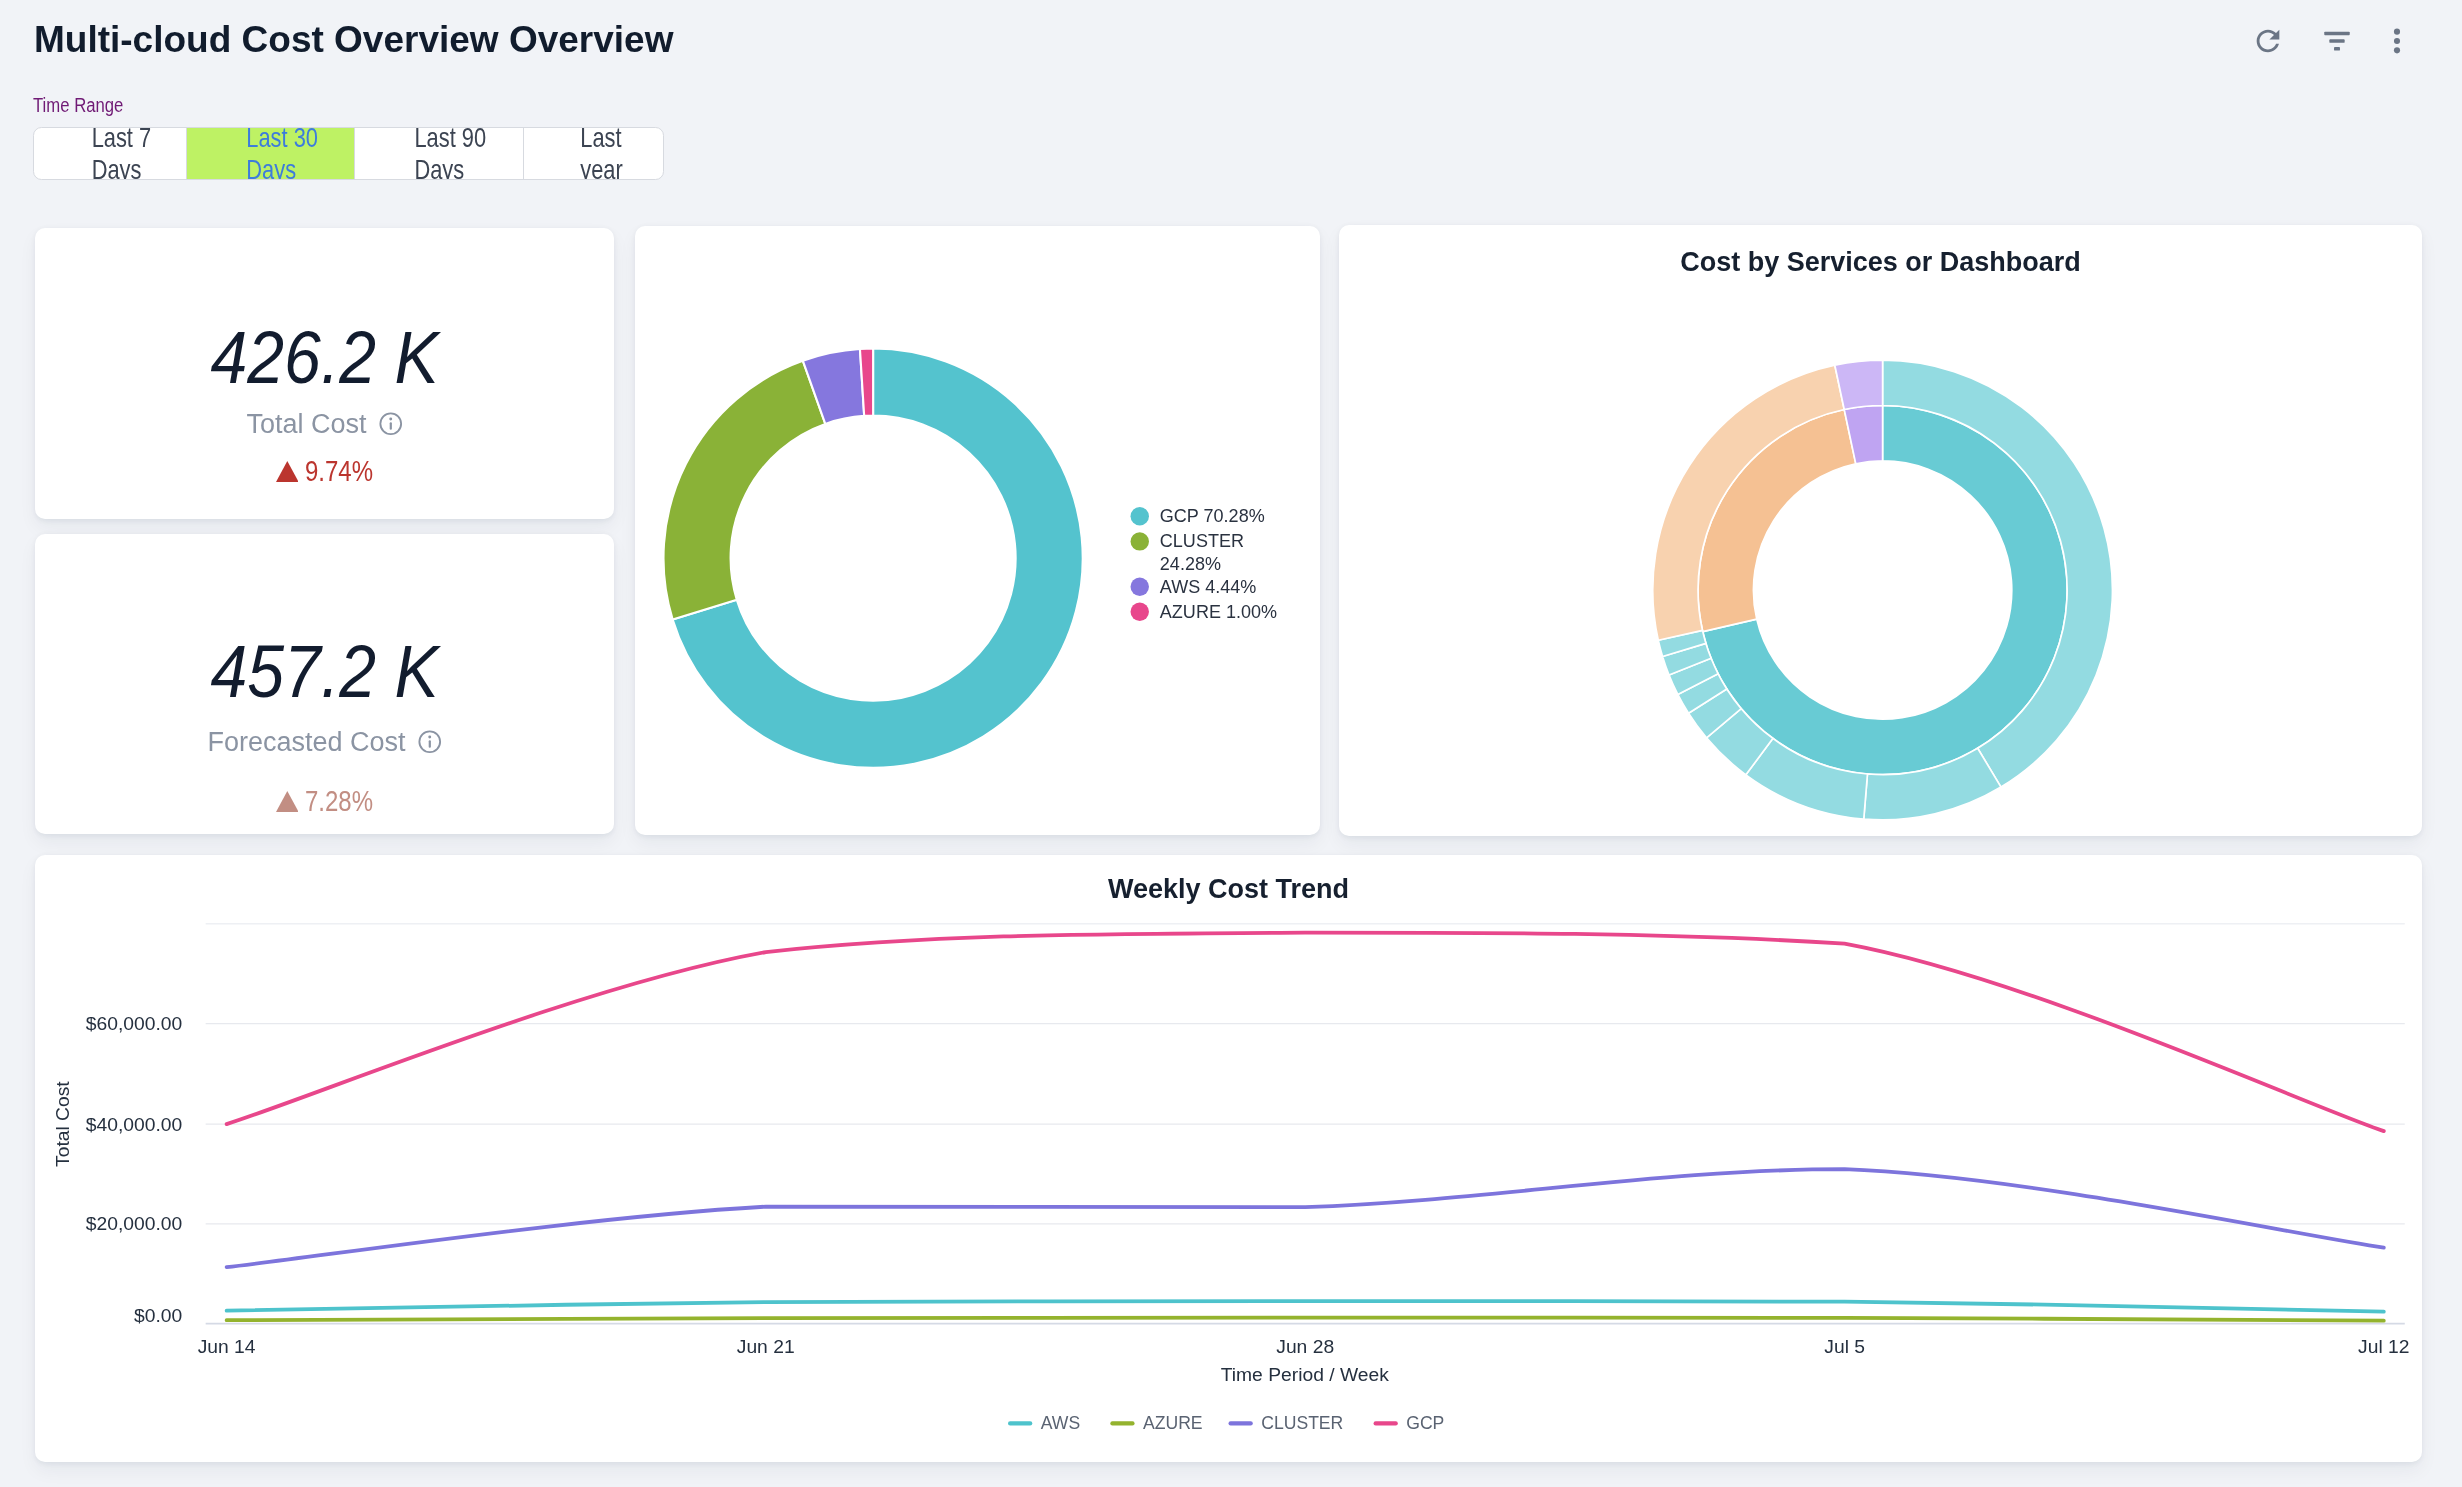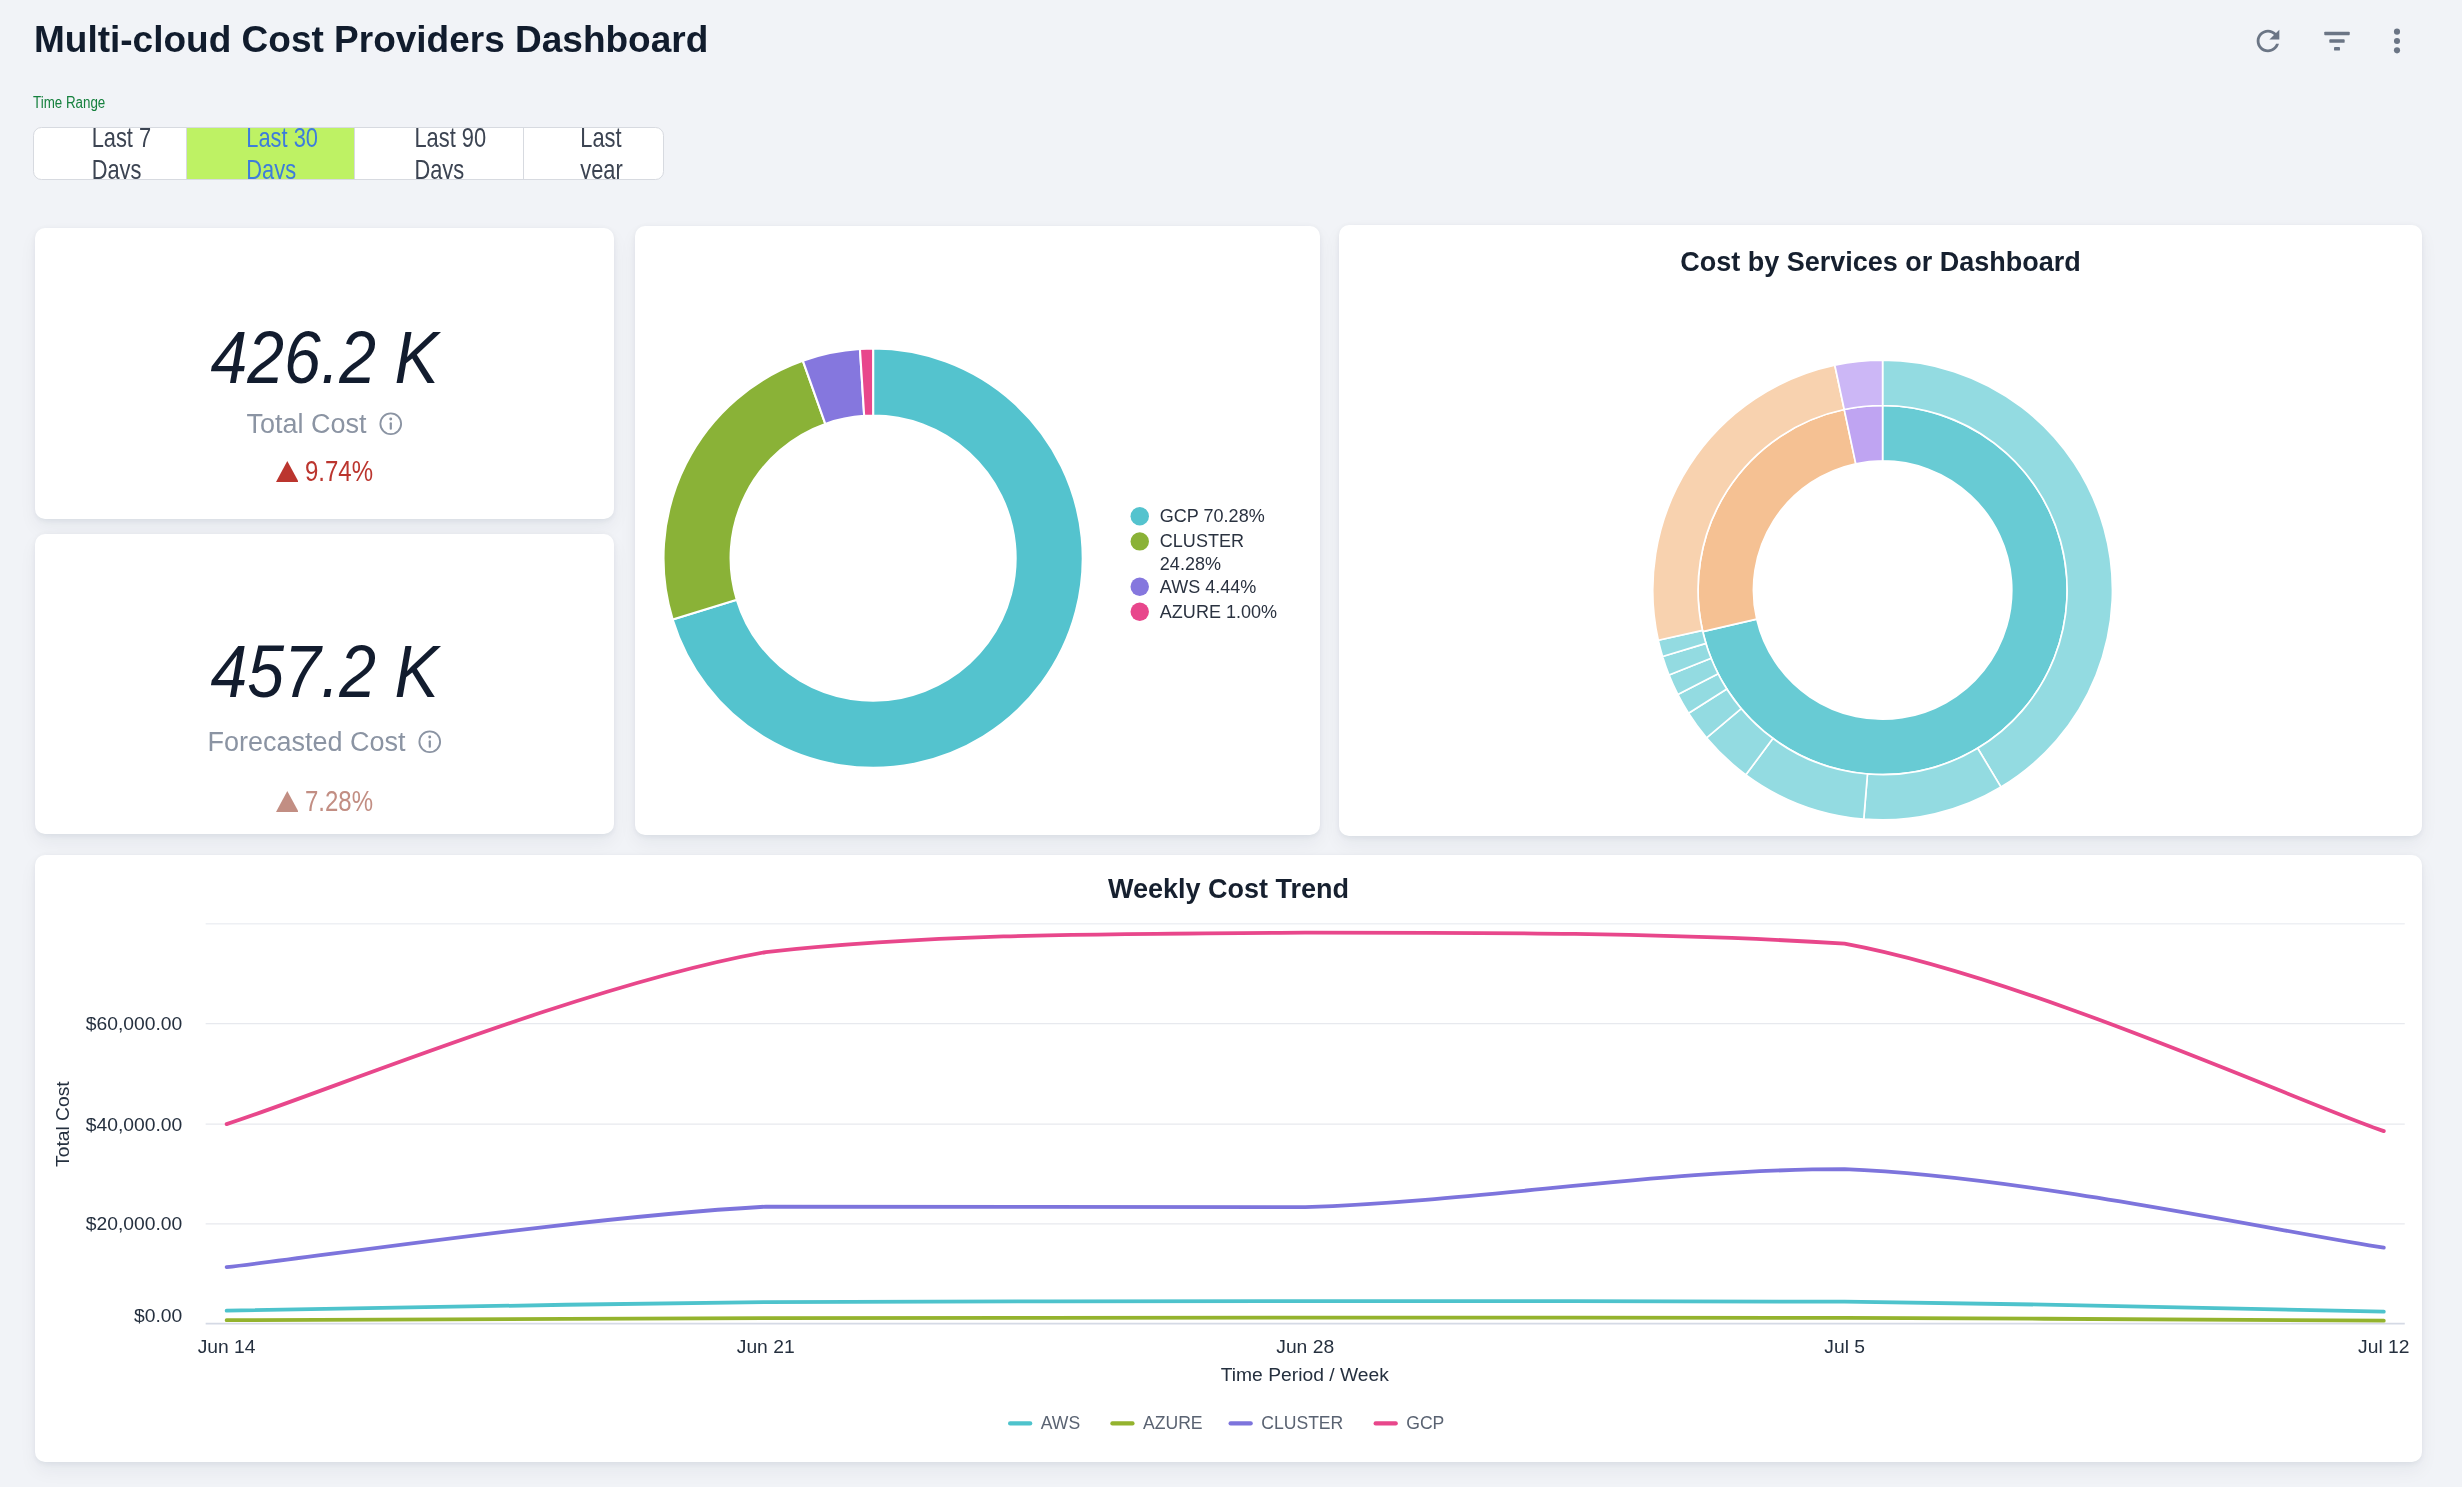--- a/index.html
+++ b/index.html
@@ -1,37 +1,37 @@
 <!DOCTYPE html>
 <html style="font-size:13.4px"><head>
 <meta charset="utf-8">
 <style>
 * { margin:0; padding:0; box-sizing:border-box; }
 html,body { width:2462px; height:1488px; background:#f1f3f7; font-family:"Liberation Sans", sans-serif; }
 .page { position:relative; width:2462px; height:1488px; overflow:hidden; }
 .card { position:absolute; background:#fff; border-radius:10px; box-shadow:0 1.7px 5px rgba(25,39,63,0.06), 0 8.4px 18.5px rgba(25,39,63,0.05); }
 .h1 { position:absolute; left:34px; top:21px; font-size:37px; font-weight:bold; color:#111c2d; line-height:1; }
-.trlabel { position:absolute; left:33px; top:95px; font-size:16px; color:#15803d; line-height:1; }
+.trlabel { position:absolute; left:33px; top:95px; font-size:20px; color:#701a75; line-height:1; }
 .trlabel span { display:inline-block; transform:scaleX(0.835); transform-origin:0 50%; }
 .btns { position:absolute; left:33px; top:127px; height:53px; display:flex; background:#fff; border:1.7px solid #d7dae0; border-radius:8.4px; overflow:hidden; }
 .btn { display:flex; align-items:center; justify-content:center; font-size:28px; color:#3c4452; border-right:1.7px solid #d7dae0;padding-left:46px; }
 .btn:last-child { border-right:none; }
 .btn.sel { background:#bef264; color:#3d7cdc; }
 .btn span { display:inline-block; transform:scaleX(0.78); }
 .statval { position:absolute; width:100%; text-align:center; font-size:74px; color:#121c2e; line-height:1;font-style:italic; }
 .statval span { display:inline-block; transform:scaleX(0.894); }
 .statlab { position:absolute; width:100%; text-align:center; font-size:27px; color:#8b94a3; line-height:1; }
 .statdelta { position:absolute; width:100%; text-align:center; font-size:30px; line-height:1; }
 .statdelta span { display:inline-block; transform:scaleX(0.8); transform-origin:0 50%; margin-right:-17px; }
 .cardtitle { position:absolute; width:100%; text-align:center; font-size:27px; font-weight:bold; color:#16202f; line-height:1; }
 </style>
 </head>
 <body>
 <div class="page">
-  <div class="h1">Multi-cloud Cost Providers Dashboard</div>
+  <div class="h1">Multi-cloud Cost Overview Overview</div>
 
   <svg style="position:absolute;left:2251px;top:23.5px" width="34" height="34" viewBox="0 0 24 24">
     <path d="M17.65 6.35C16.2 4.9 14.21 4 12 4c-4.42 0-7.99 3.58-8 8 -0.01 4.42 3.58 8 8 8 3.73 0 6.84-2.55 7.73-6h-2.08c-0.82 2.33-3.04 4-5.65 4 -3.31 0-6-2.69-6-6 0-3.31 2.69-6 6-6 1.66 0 3.14 0.69 4.22 1.78L13 11h7V4l-2.35 2.35z" fill="#6b7585"></path>
   </svg>
   <svg style="position:absolute;left:2320px;top:23.5px" width="34" height="34" viewBox="0 0 40 40">
     <rect x="5" y="9" width="30" height="4.2" rx="1" fill="#6b7585"></rect>
     <rect x="11" y="18" width="18" height="4.2" rx="1" fill="#6b7585"></rect>
     <rect x="16.5" y="27" width="7" height="4.2" rx="1" fill="#6b7585"></rect>
   </svg>
   <svg style="position:absolute;left:2380px;top:23.5px" width="34" height="34" viewBox="0 0 40 40">

